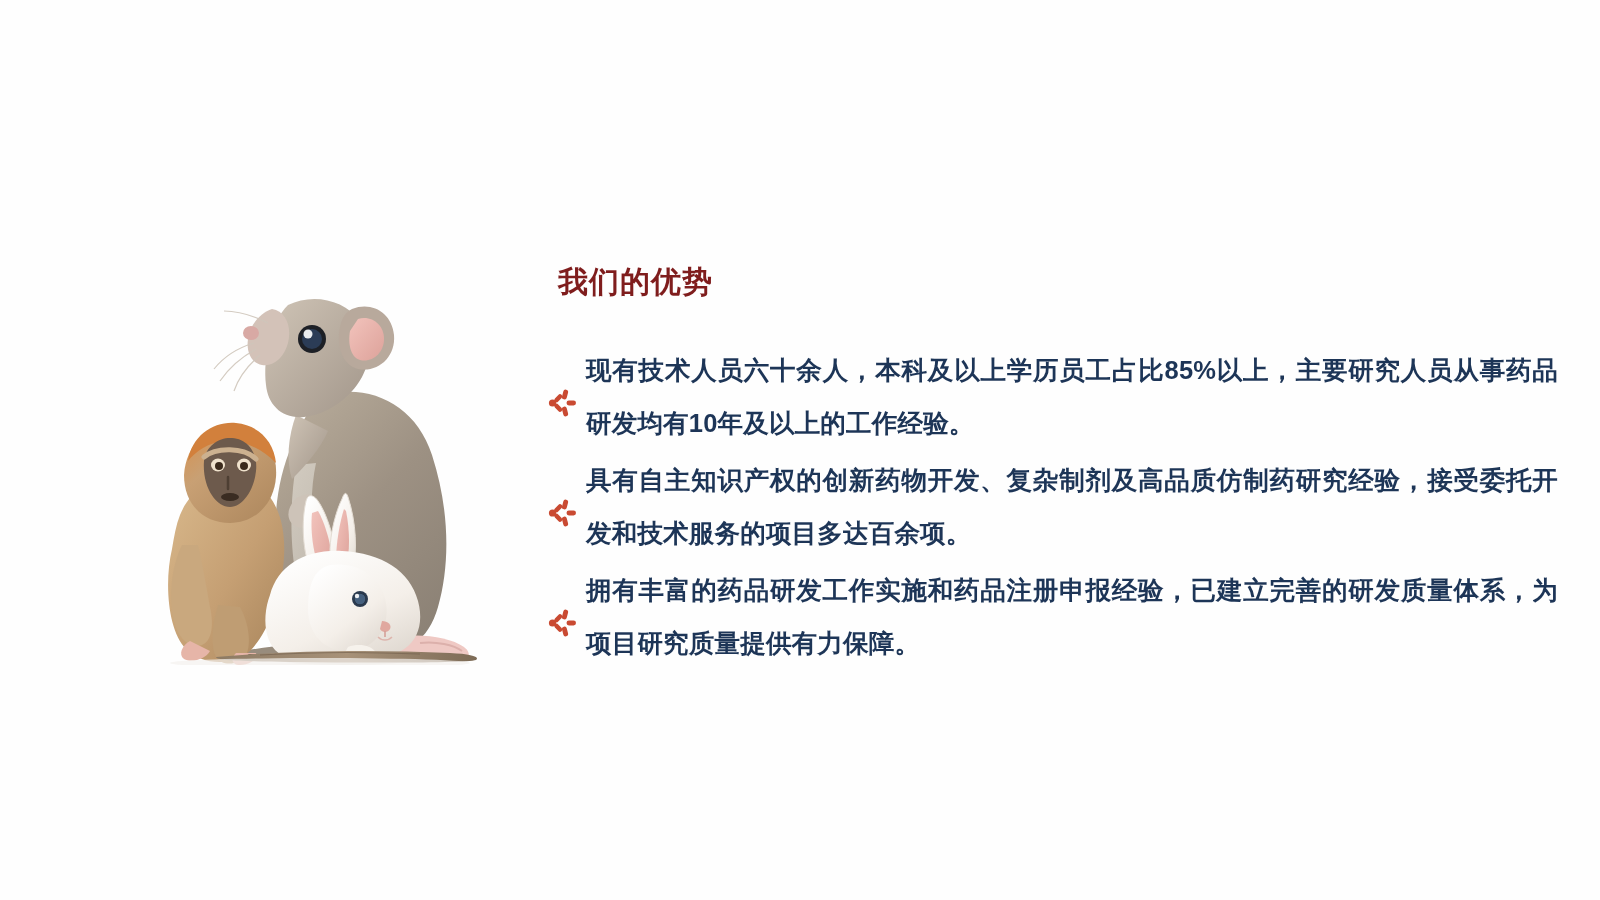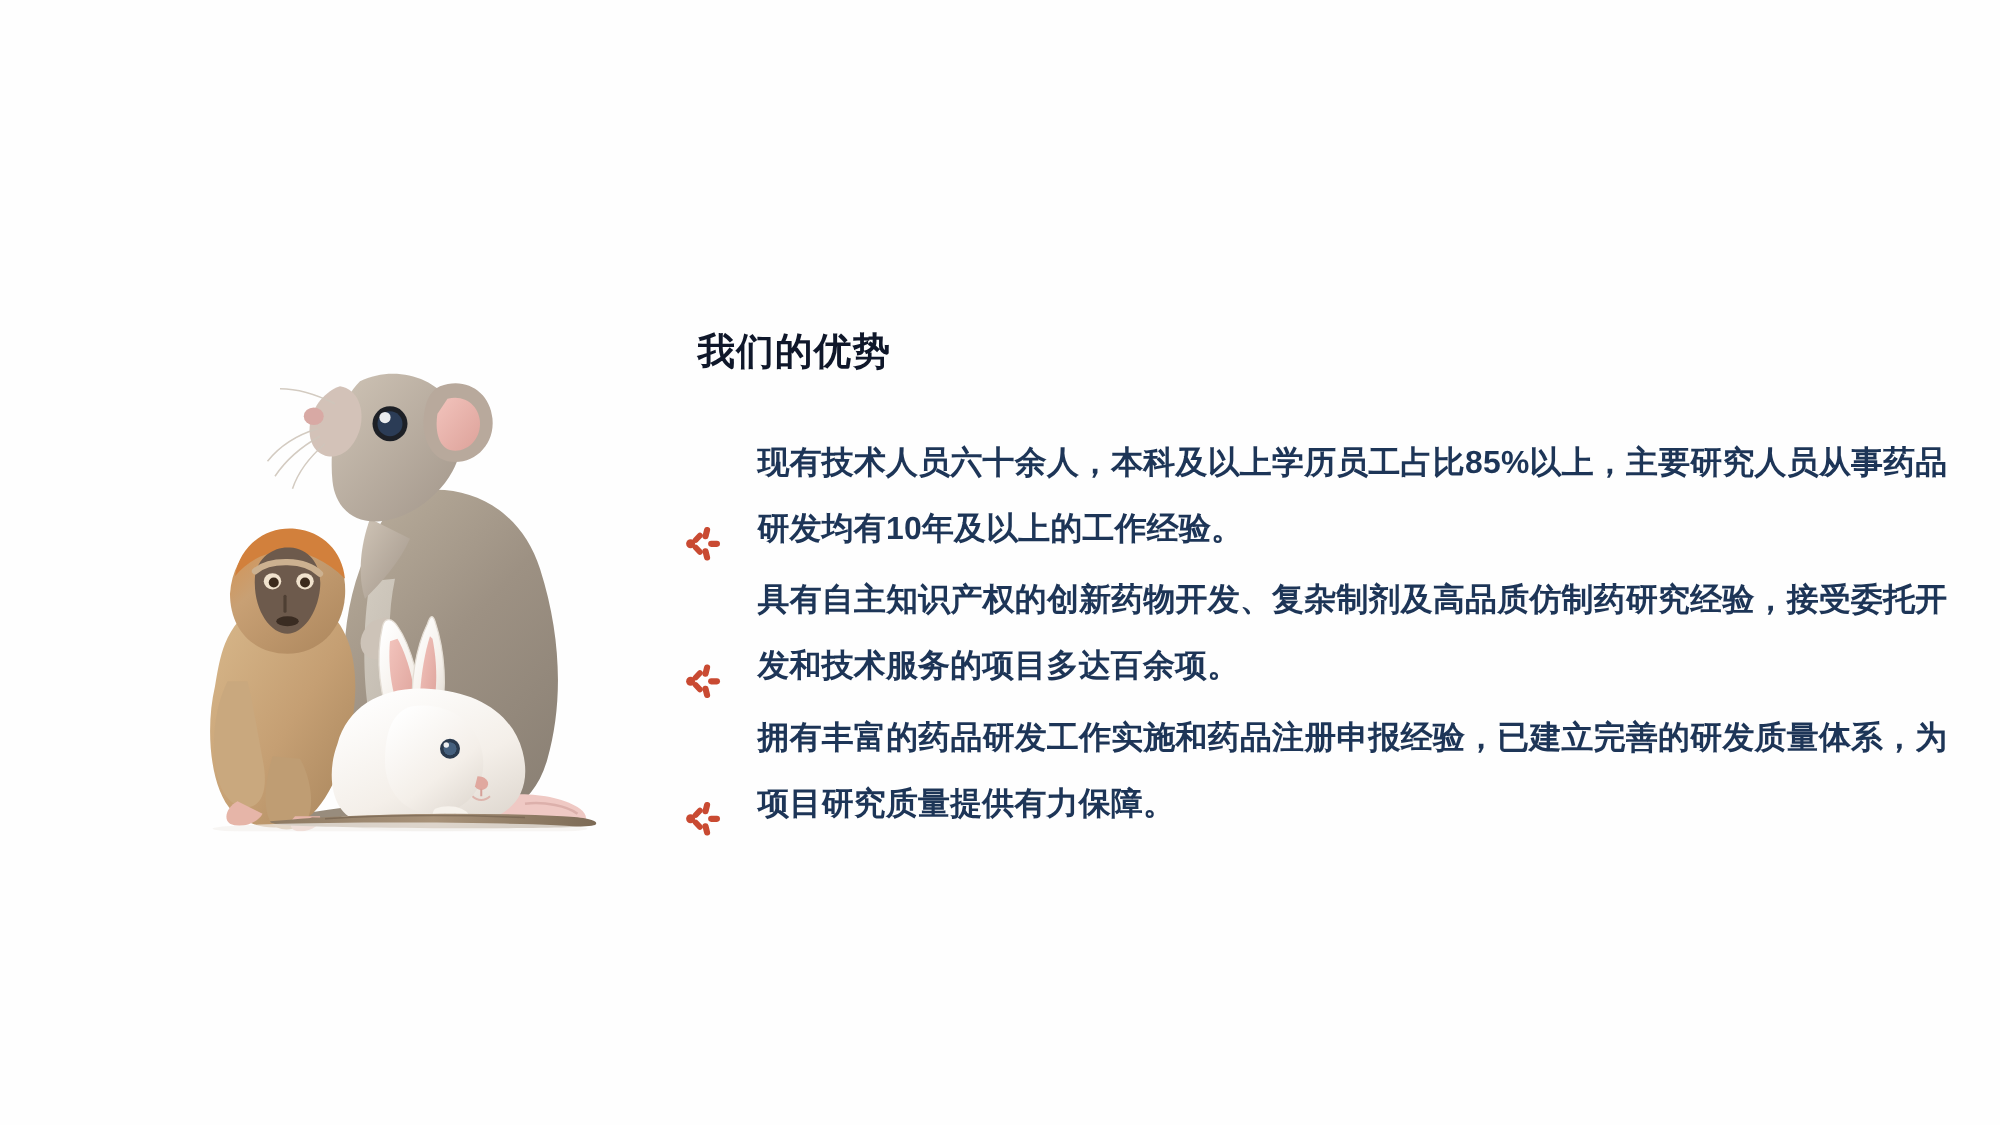--- a/index.html
+++ b/index.html
@@ -39,36 +39,35 @@
   .content {
     position: absolute;
     left: 548px;
     top: 258px;
     width: 1010px;
   }
 
   .section-title {
     font-size: 30px;
     font-weight: bold;
-    color: #0f172a;
+    color: #7f1d1d;
     letter-spacing: 1px;
     margin-left: 10px;
     line-height: 48px;
     white-space: nowrap;
   }
 
   .bullet-list {
     margin-top: 38px;
   }
 
   .bullet-item {
     display: flex;
-    align-items: flex-end;
+    align-items: center;
     margin-bottom: 4px;
-    gap: 20px;
   }
 
   .bullet-icon {
     flex: 0 0 auto;
     width: 30px;
     height: 30px;
     margin-top: 12px;
     margin-right: 8px;
   }
   .bullet-icon svg {

